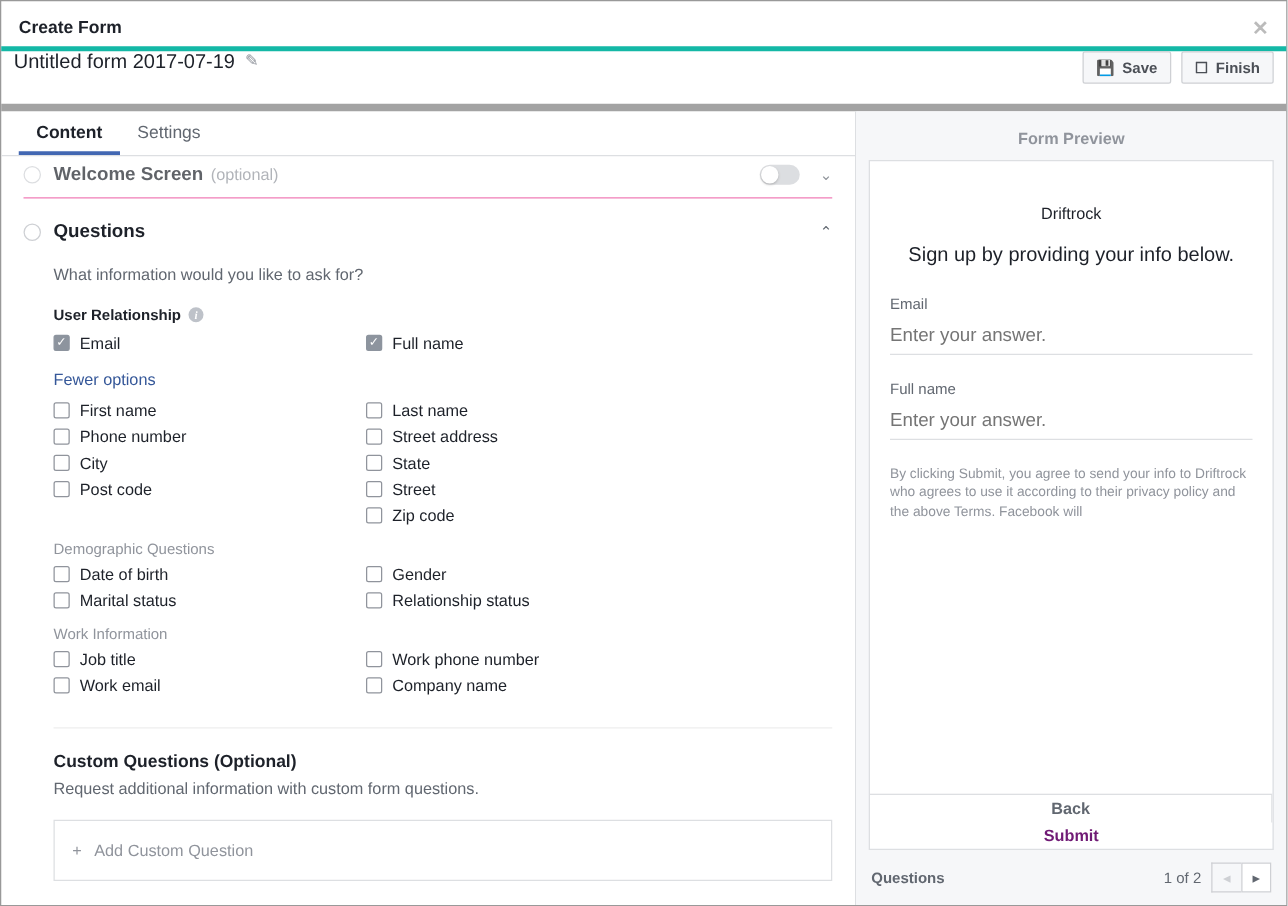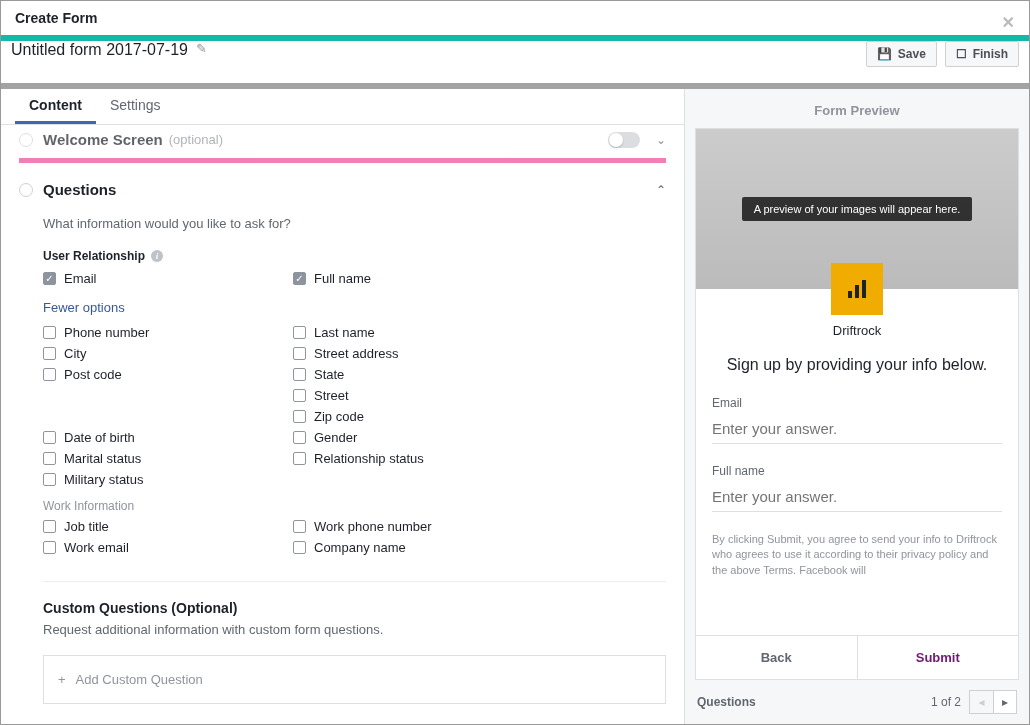--- a/index.html
+++ b/index.html
@@ -1,31 +1,31 @@
 <!DOCTYPE html>
 <html><head>
 <meta charset="utf-8">
 <style>
 * { box-sizing: border-box; margin: 0; padding: 0; }
 body { font-family: Helvetica, Arial, sans-serif; font-size: 13px; color: #1d2129; background: #e9ebee; }
 .modal { width: 1030px; height: 725px; background: #fff; border: 1px solid #999; box-shadow: 0 0 3px rgba(0,0,0,0.3); margin: 0 auto; display: flex; flex-direction: column; position: relative; }
-.modal-header { height: 40px; padding: 0 14px; border-bottom: 6px solid #14b8a6; display: flex; align-items: center; font-weight: bold; font-size: 14px; color: #1d2129; }
+.modal-header { height: 40px; padding: 12px 14px; border-bottom: 4px solid #14b8a6; display: flex; font-weight: bold; font-size: 14px; color: #1d2129; }
 .close-x { position: absolute; right: 14px; top: 12px; color: #bbb; font-size: 16px; cursor: pointer; }
 .title-row { height: 48px; display: flex; align-items: flex-start; padding: 0 10px; border-bottom: 6px solid #a3a3a3; }
 .form-title { font-size: 16px; color: #1d2129; }
 .pencil { margin-left: 8px; color: #90949c; font-size: 13px; }
 .title-actions { margin-left: auto; display: flex; gap: 8px; }
 .btn { border: 1px solid #ced0d4; background: #f6f7f9; border-radius: 2px; padding: 5px 10px; font-size: 12px; font-weight: bold; color: #4b4f56; display: inline-flex; align-items: center; gap: 6px; cursor: pointer; }
 .main { flex: 1; display: flex; overflow: hidden; }
 .left { flex: 1; border-right: 1px solid #dddfe2; display: flex; flex-direction: column; overflow: hidden; }
 .tabs { display: flex; padding: 0 14px; border-bottom: 1px solid #dddfe2; height: 36px; align-items: flex-end; }
 .tab { padding: 8px 14px; font-size: 14px; color: #616770; cursor: pointer; border-bottom: 3px solid transparent; font-weight: normal; }
 .tab.active { color: #1d2129; font-weight: bold; border-bottom-color: #4267b2; }
 .left-scroll { flex: 1; overflow-y: auto; padding: 0 18px; }
-.section-row { display: flex; align-items: center; padding: 10px 0; border-bottom: 5px solid #ec4899; }
+.section-row { display: flex; align-items: center; padding: 10px 0; border-bottom: 1px solid #ec4899; }
 .radio-dot { width: 14px; height: 14px; border: 1px solid #ced0d4; border-radius: 50%; margin-right: 10px; flex-shrink: 0; }
 .section-title { font-size: 15px; font-weight: bold; color: #1d2129; }
 .optional { color: #90949c; font-weight: normal; }
 .toggle { width: 32px; height: 16px; border-radius: 8px; background: #ced0d4; margin-left: auto; position: relative; }
 .toggle::after { content: ''; width: 14px; height: 14px; background: #fff; border-radius: 50%; position: absolute; top: 1px; left: 1px; box-shadow: 0 1px 2px rgba(0,0,0,0.3); }
 .chevron { margin-left: 16px; color: #606770; font-size: 12px; }
 .welcome-section { margin-top: -4px; opacity: 0.7; }
 .q-body { padding: 8px 0 20px 24px; }
 .helper { color: #616770; font-size: 13px; margin-bottom: 18px; }
 .sub-h { font-size: 12px; font-weight: bold; color: #1d2129; margin-bottom: 8px; display: flex; align-items: center; gap: 6px; }
@@ -49,21 +49,21 @@
 .hero-msg { background: rgba(0,0,0,0.75); color: #fff; font-size: 11px; padding: 6px 12px; border-radius: 2px; }
 .logo { width: 52px; height: 52px; background: #f0ad00; position: absolute; bottom: -26px; left: 50%; transform: translateX(-50%); display: flex; align-items: center; justify-content: center; }
 .logo svg { width: 24px; height: 24px; }
 .card-body { background: #fff; flex: 1; padding: 34px 16px 0; overflow: hidden; }
 .brand { text-align: center; font-size: 13px; color: #1d2129; margin-bottom: 18px; }
 .signup-h { text-align: center; font-size: 16px; color: #1d2129; margin-bottom: 22px; }
 .field { margin-bottom: 20px; }
 .field-label { font-size: 12px; color: #616770; margin-bottom: 4px; display: block; }
 .field-input { width: 100%; border: none; border-bottom: 1px solid #dddfe2; padding: 6px 0; font-size: 15px; color: #bec2c9; background: transparent; }
 .disclaimer { font-size: 11px; color: #90949c; line-height: 1.4; margin-top: 8px; }
-.card-footer { display: flex; border-top: 1px solid #dddfe2; height: 44px; background: #fff; }
+.card-footer { display: flex; border-top: 1px solid #dddfe2; height: 44px; background: #fff; flex-direction: column; }
 .foot-btn { flex: 1; display: flex; align-items: center; justify-content: center; font-size: 13px; font-weight: bold; cursor: pointer; }
 .foot-btn.back { color: #616770; border-right: 1px solid #dddfe2; }
 .foot-btn.submit { color: #701a75; }
 .pager { height: 44px; display: flex; align-items: center; padding: 0 12px; font-size: 12px; color: #616770; }
 .pager-label { font-weight: bold; }
 .pager-right { margin-left: auto; display: flex; align-items: center; gap: 8px; }
 .pager-btns { display: flex; }
 .pager-btn { width: 24px; height: 24px; border: 1px solid #ced0d4; background: #fff; display: flex; align-items: center; justify-content: center; color: #616770; cursor: pointer; }
 .pager-btn:first-child { border-right: none; }
 .pager-btn.disabled { color: #ced0d4; background: #f6f7f9; }
@@ -137,20 +137,24 @@
                 </div>
             </div>
           </div>
 
           <a class="link">Fewer options</a>
 
           <div class="two-col">
             <div class="col">
               <div class="check-row">
                   <span class="check"></span>
+                  <span>First name</span>
+                </div>
+              <div class="check-row">
+                  <span class="check"></span>
                   <span>Phone number</span>
                 </div>
               <div class="check-row">
                   <span class="check"></span>
                   <span>City</span>
                 </div>
               <div class="check-row">
                   <span class="check"></span>
                   <span>Post code</span>
                 </div>
@@ -172,33 +176,30 @@
                   <span class="check"></span>
                   <span>Street</span>
                 </div>
               <div class="check-row">
                   <span class="check"></span>
                   <span>Zip code</span>
                 </div>
             </div>
           </div>
 
+          <div class="group-h">Demographic Questions</div>
           <div class="two-col">
             <div class="col">
               <div class="check-row">
                   <span class="check"></span>
                   <span>Date of birth</span>
                 </div>
               <div class="check-row">
                   <span class="check"></span>
                   <span>Marital status</span>
-                </div>
-              <div class="check-row">
-                  <span class="check"></span>
-                  <span>Military status</span>
                 </div>
             </div>
             <div class="col">
               <div class="check-row">
                   <span class="check"></span>
                   <span>Gender</span>
                 </div>
               <div class="check-row">
                   <span class="check"></span>
                   <span>Relationship status</span>
@@ -239,30 +240,20 @@
             </div>
           </div>
 
         </div>
       </div>
     </div>
 
     <div class="right">
       <div class="preview-h">Form Preview</div>
       <div class="preview-card">
-        <div class="hero">
-          <div class="hero-msg">A preview of your images will appear here.</div>
-          <div class="logo">
-            <svg viewBox="0 0 24 24" fill="#1d2129">
-                <rect x="3" y="14" width="4" height="7"></rect>
-                <rect x="10" y="8" width="4" height="13"></rect>
-                <rect x="17" y="3" width="4" height="18"></rect>
-              </svg>
-          </div>
-        </div>
         <div class="card-body">
           <div class="brand">Driftrock</div>
           <div class="signup-h">Sign up by providing your info below.</div>
           <div class="field">
             <span class="field-label">Email</span>
             <input class="field-input" disabled="" placeholder="Enter your answer." style="">
           </div>
           <div class="field">
             <span class="field-label">Full name</span>
             <input class="field-input" disabled="" placeholder="Enter your answer." style="">

